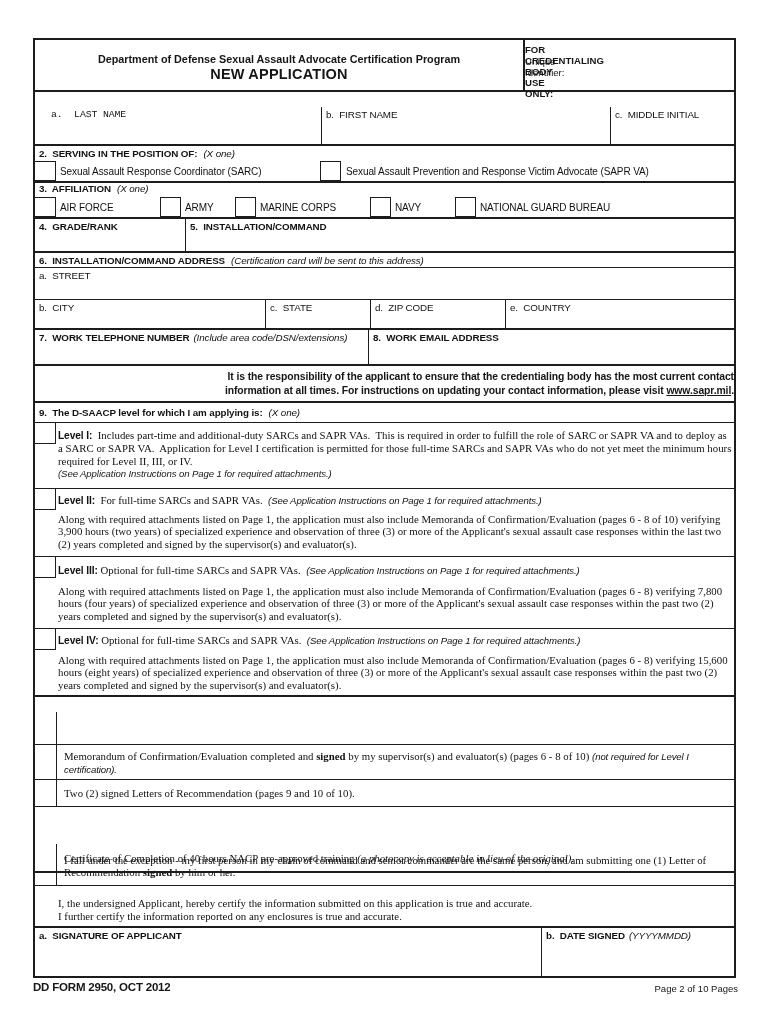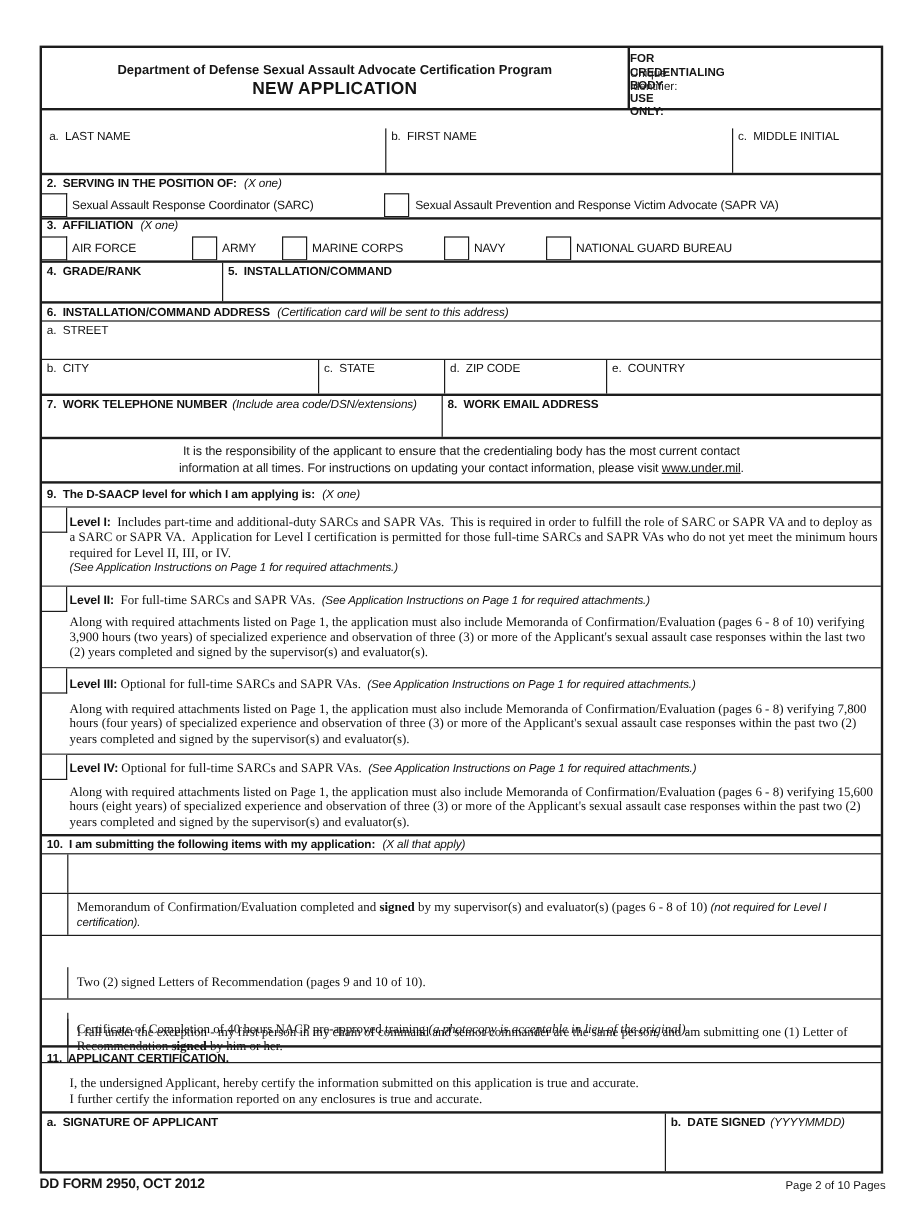--- a/index.html
+++ b/index.html
@@ -31,21 +31,21 @@
   .cb-left{left:0;border-left:none;}
   .cb-lvl{left:0;width:21px;height:21px;border-left:none;border-top:none;}
   .ckcol{position:absolute;left:0;top:0;bottom:0;width:21px;border-right:1.5px solid #1c1c1c;}
   
   .ht1{position:absolute;left:0;width:488px;top:13px;text-align:center;font-weight:bold;font-size:10.8px;}
   .ht2{position:absolute;left:0;width:488px;top:26px;text-align:center;font-weight:bold;font-size:14.5px;letter-spacing:0.2px;}
   .cred-t{position:absolute;left:0;right:0;top:4px;text-align:center;font-weight:bold;font-size:9.6px;}
   .cred-f{position:absolute;left:0;right:0;top:16px;text-align:center;font-size:9.6px;}
   .fieldarea{position:absolute;left:0;right:0;bottom:0;}
   
-  .notice-line{position:absolute;left:0;right:0;text-align:center;font-weight:normal;font-size:10.4px;letter-spacing:-0.1px;}
+  .notice-line{position:absolute;left:0;right:0;text-align:right;font-weight:bold;font-size:10.4px;letter-spacing:-0.1px;}
   .link{text-decoration:underline;}
   
   .footer-left{position:absolute;left:33px;top:981px;font-weight:bold;font-size:11.5px;letter-spacing:-0.2px;}
   .footer-right{position:absolute;right:32px;top:983px;font-size:9.5px;}
 </style>
 </head>
 <body>
 
 <div class="page">
   <div class="formbox">
@@ -54,21 +54,21 @@
       <div class="ht1">Department of Defense Sexual Assault Advocate Certification Program</div>
       <div class="ht2">NEW APPLICATION</div>
       <div class="cell" style="left:488px;border-left-width:2px;">
         <div class="cred-t">FOR CREDENTIALING BODY USE ONLY:</div>
         <div class="cred-f">Unique Identifier:</div>
         <div class="fieldarea" style="height:24px;"></div>
       </div>
     </div>
 
     <div class="fi b2" style="top:67px;height:39px;">
-      <div style="position:absolute;left:2px;top:0;bottom:0;width:286px;">
+      <div style="position:absolute;left:12px;top:0;bottom:0;width:286px;font-family:Liberation Mono, monospace;">
         <span class="lbl">a.  LAST NAME</span>
       </div>
       <div class="cell" style="left:286px;width:289px;">
         <span class="lbl">b.  FIRST NAME</span>
       </div>
       <div class="cell" style="left:575px;right:0;">
         <span class="lbl">c.  MIDDLE INITIAL</span>
       </div>
     </div>
 
@@ -132,21 +132,21 @@
       <div style="position:absolute;left:0;top:0;bottom:0;width:333px;">
         <span class="lbl"><span class="bold">7.  WORK TELEPHONE NUMBER</span><span class="hint" style="margin-left:4px;">(Include area code/DSN/extensions)</span></span>
       </div>
       <div class="cell" style="left:333px;right:0;">
         <span class="lbl bold">8.  WORK EMAIL ADDRESS</span>
       </div>
     </div>
 
     <div class="fi b2" style="top:326px;height:37px;">
       <div class="notice-line" style="top:5px;">It is the responsibility of the applicant to ensure that the credentialing body has the most current contact</div>
-      <div class="notice-line" style="top:19px;"><span>information at all times.  For instructions on updating your contact information, please visit </span><span class="link">www.under.mil</span><span>.</span></div>
+      <div class="notice-line" style="top:19px;"><span>information at all times.  For instructions on updating your contact information, please visit </span><span class="link">www.sapr.mil</span><span>.</span></div>
     </div>
 
     <div class="fi" style="top:363px;height:20px;">
       <span class="lbl" style="top:4px;"><span class="bold">9.  The D-SAACP level for which I am applying is:</span><span class="hint hintgap">(X one)</span></span>
     </div>
 
     <div class="fi" style="top:383px;height:66px;">
       <div class="cb cb-lvl"></div>
       <div class="serif txt" style="top:6px;"><span class="lvl-label">Level I:</span><span>  Includes part-time and additional-duty SARCs and SAPR VAs.  This is required in order to fulfill the role of SARC or SAPR VA and to deploy as a SARC or SAPR VA.  Application for Level I certification is permitted for those full-time SARCs and SAPR VAs who do not yet meet the minimum hours required for Level II, III, or IV.</span></div>
       <div class="note txt" style="top:45px;">(See Application Instructions on Page 1 for required attachments.)</div>
@@ -163,60 +163,54 @@
       <div class="serif txt" style="top:7px;"><span class="lvl-label">Level III:</span><span> Optional for full-time SARCs and SAPR VAs.  </span><span class="note">(See Application Instructions on Page 1 for required attachments.)</span></div>
       <div class="serif txt" style="top:28px;">Along with required attachments listed on Page 1, the application must also include Memoranda of Confirmation/Evaluation (pages 6 - 8) verifying 7,800 hours (four years) of specialized experience and observation of three (3) or more of the Applicant's sexual assault case responses within the past two (2) years completed and signed by the supervisor(s) and evaluator(s).</div>
     </div>
 
     <div class="fi b2" style="top:589px;height:68px;">
       <div class="cb cb-lvl"></div>
       <div class="serif txt" style="top:5px;"><span class="lvl-label">Level IV:</span><span> Optional for full-time SARCs and SAPR VAs.  </span><span class="note">(See Application Instructions on Page 1 for required attachments.)</span></div>
       <div class="serif txt" style="top:25px;">Along with required attachments listed on Page 1, the application must also include Memoranda of Confirmation/Evaluation (pages 6 - 8) verifying 15,600 hours (eight years) of specialized experience and observation of three (3) or more of the Applicant's sexual assault case responses within the past two (2) years completed and signed by the supervisor(s) and evaluator(s).</div>
     </div>
 
-    <div class="fi" style="top:657px;height:15px;">
-      <span class="lbl"><span class="bold">10.  I am submitting the following items with my application:</span><span class="hint hintgap">(X all that apply)</span></span>
-    </div>
 
     <div class="fi" style="top:672px;height:33px;">
       <div class="ckcol"></div>
     </div>
 
     <div class="fi" style="top:705px;height:35px;">
       <div class="ckcol"></div>
       <div class="serif itxt" style="top:5px;"><span>Memorandum of Confirmation/Evaluation completed and </span><span class="sbold">signed</span><span> by my supervisor(s) and evaluator(s) (pages 6 - 8 of 10) </span><span class="note">(not required for Level I certification).</span></div>
     </div>
 
-    <div class="fi" style="top:766px;height:27px;">
+    <div class="fi" style="top:740px;height:27px;">
       <div class="ckcol"></div>
       <div class="serif itxt" style="top:7px;">Two (2) signed Letters of Recommendation (pages 9 and 10 of 10).</div>
     </div>
 
     <div class="fi" style="top:809px;height:37px;">
       <div class="ckcol"></div>
       <div class="serif itxt" style="top:5px;"><span>I fall under the exception - my first person in my chain of command and senior commander are the same person, and am submitting one (1) Letter of Recommendation </span><span class="sbold">signed</span><span> by him or her.</span></div>
     </div>
 
     <div class="fi b2" style="top:804px;height:29px;">
       <div class="ckcol"></div>
       <div class="serif itxt" style="top:8px;"><span>Certificate of Completion of 40 hours NACP pre-approved training </span><span class="sitalic">(a photocopy is acceptable in lieu of the original).</span></div>
     </div>
 
-    <div class="fi b0" style="top:833px;height:20px;">
-      <span class="lbl bold" style="top:4px;">11.  APPLICANT CERTIFICATION.</span>
-    </div>
     <div class="fi b2" style="top:853px;height:35px;">
       <div class="serif txt" style="top:4px;">I, the undersigned Applicant, hereby certify the information submitted on this application is true and accurate.</div>
       <div class="serif txt" style="top:17px;">I further certify the information reported on any enclosures is true and accurate.</div>
     </div>
     <div class="fi b0" style="top:888px;height:48px;">
       <div style="position:absolute;left:0;top:0;bottom:0;width:506px;">
         <span class="lbl bold">a.  SIGNATURE OF APPLICANT</span>
       </div>
-      <div class="cell" style="left:519px;right:0;">
+      <div class="cell" style="left:506px;right:0;">
         <span class="lbl"><span class="bold">b.  DATE SIGNED</span><span class="hint" style="margin-left:4px;">(YYYYMMDD)</span></span>
       </div>
     </div>
 
   </div>
 
   <div class="footer-left">DD FORM 2950, OCT 2012</div>
   <div class="footer-right">Page 2 of 10 Pages</div>
 </div>
 

